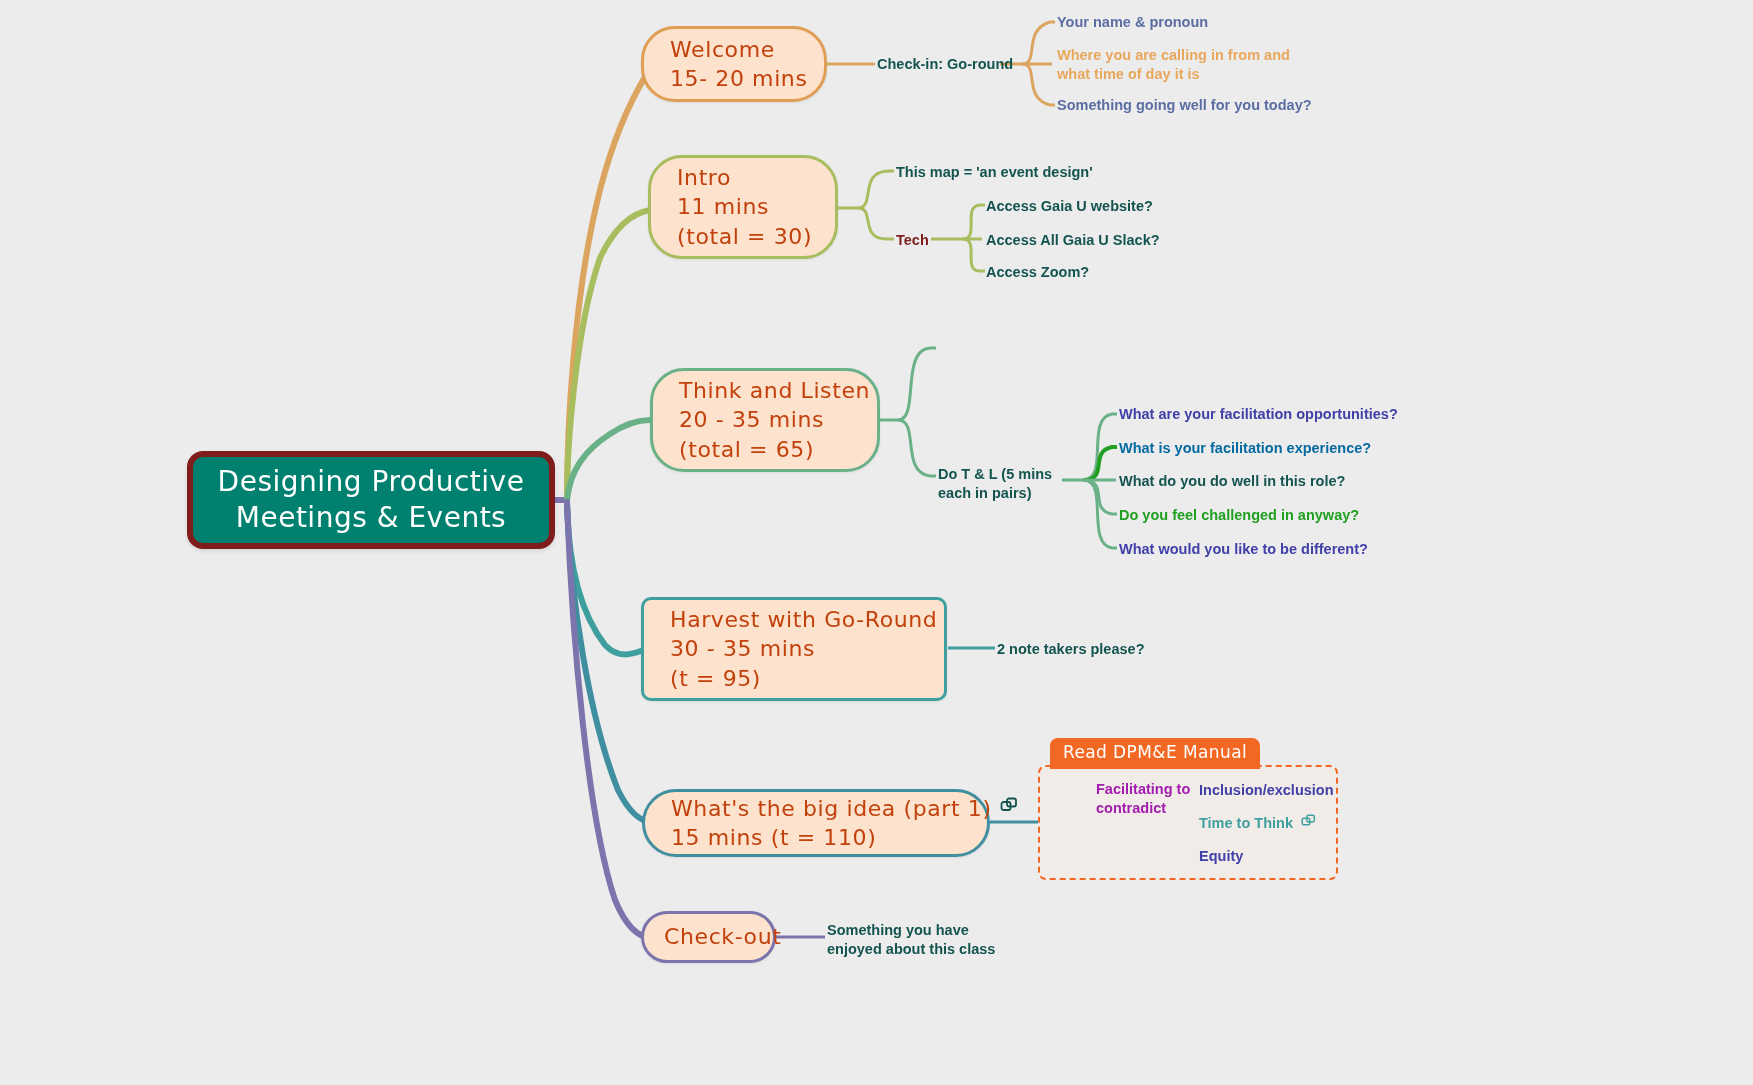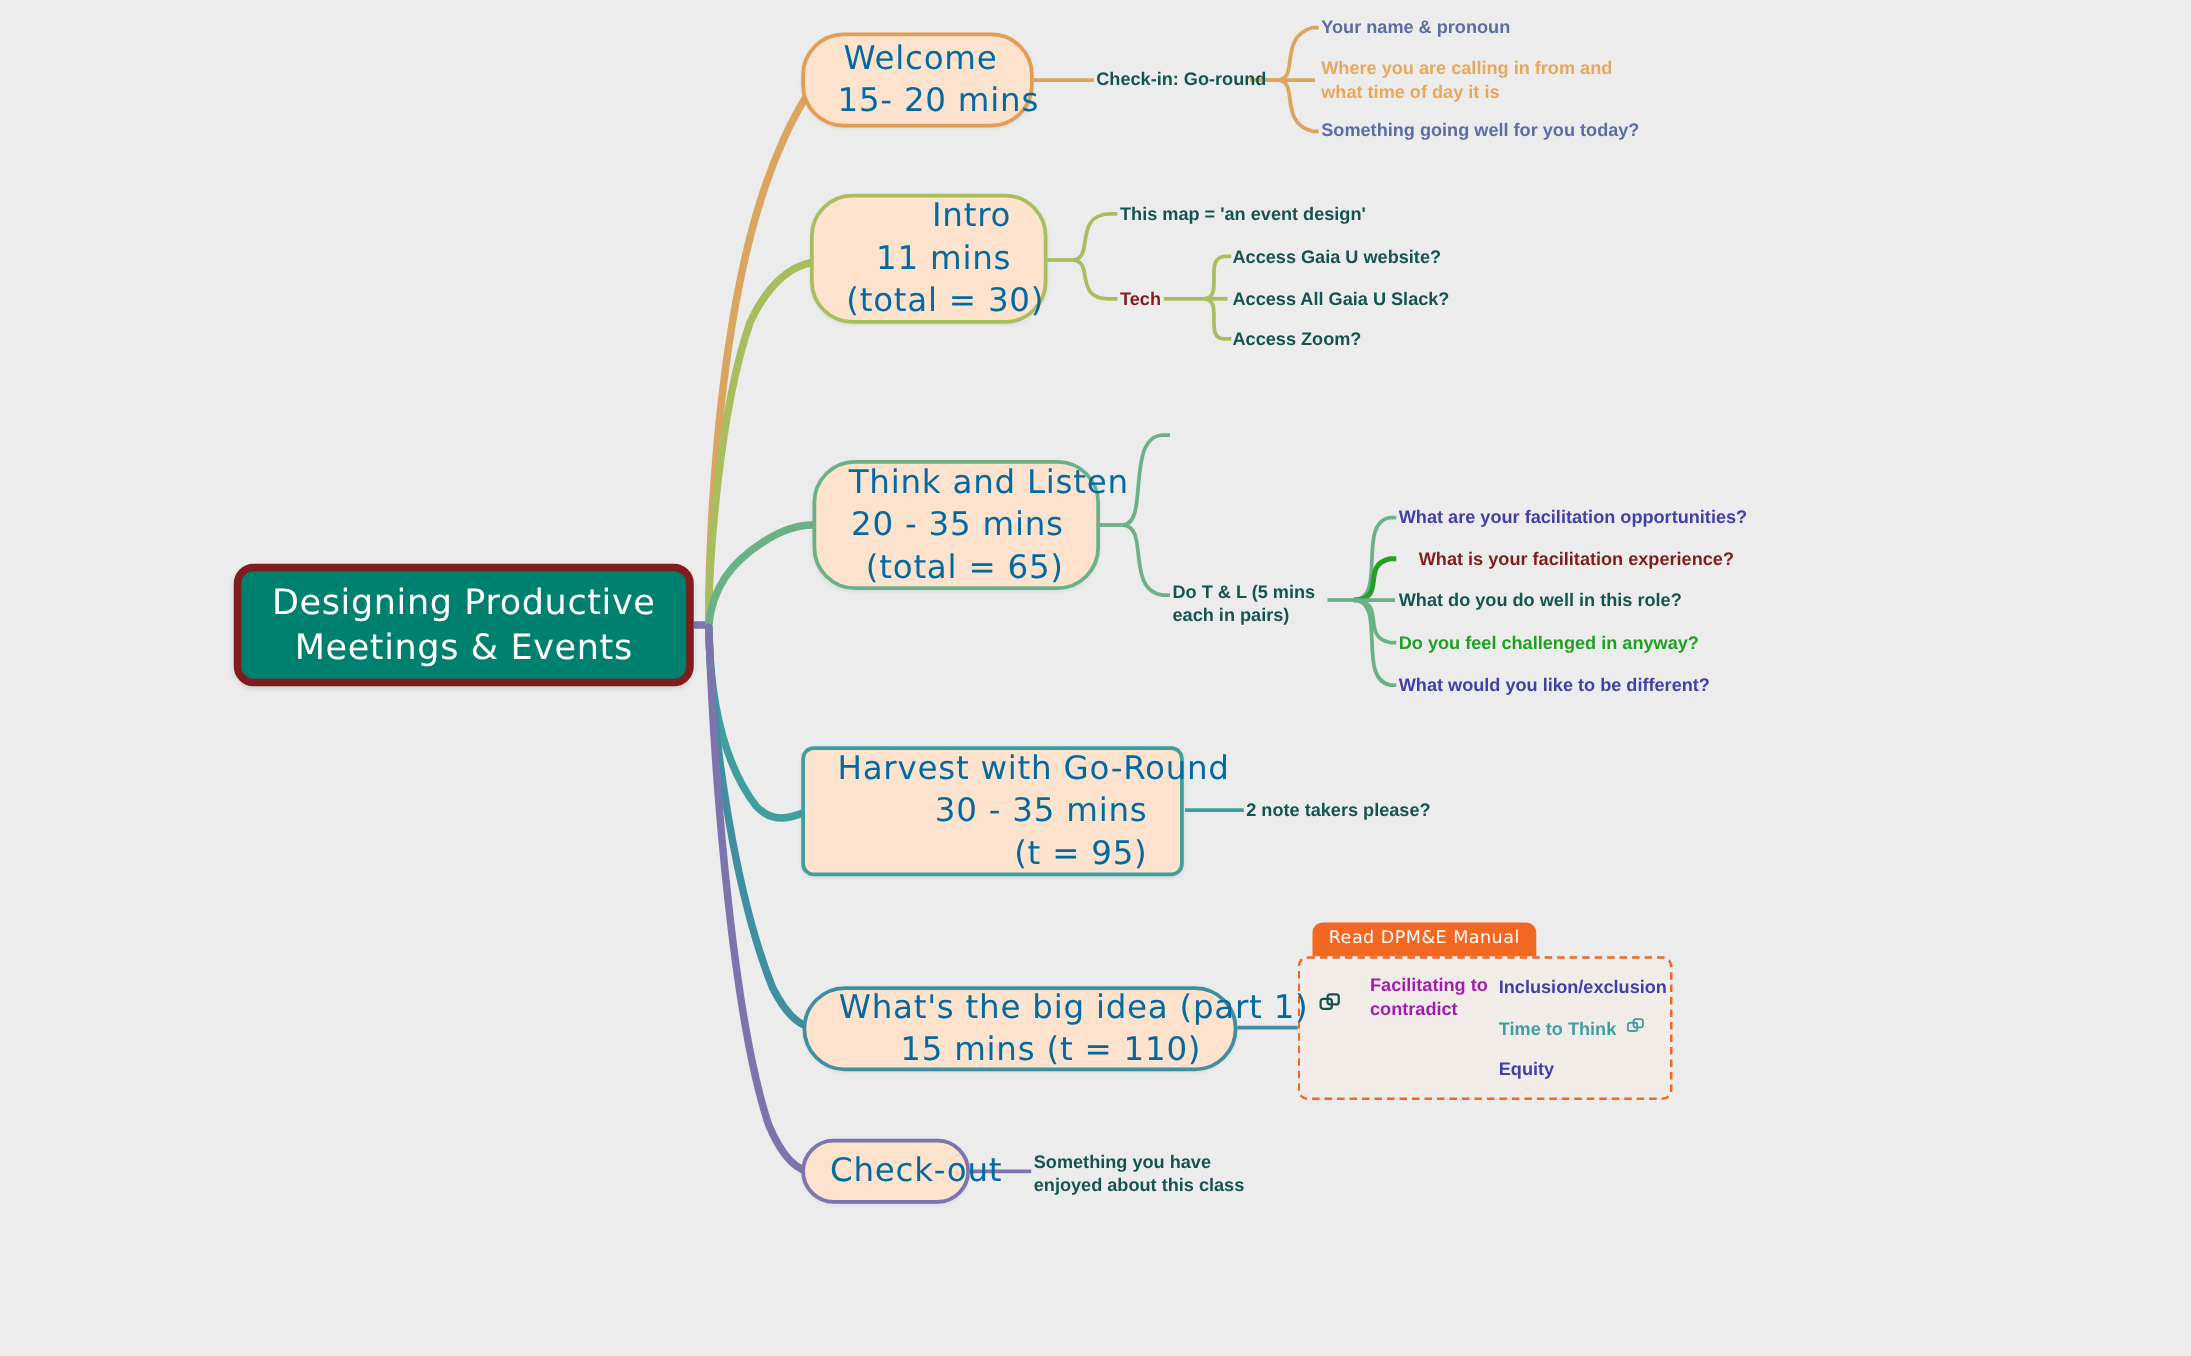--- a/index.html
+++ b/index.html
@@ -57,25 +57,24 @@
     border-radius: 34px;
     box-sizing: border-box;
     border: 3px solid #cccccc;
     display: flex;
     flex-direction: column;
     justify-content: center;
     padding: 10px 26px;
     box-shadow: 0 1px 3px rgba(0,0,0,0.07);
   }
   .topic .hand {
-    color: #0369a1;
-    font-size: 26px;
+    color: #c2410c;
+    font-size: 22px;
     line-height: 1.32;
     white-space: nowrap;
-    text-align: right;
   }
   .hand {
     font-family: "DejaVu Sans", sans-serif;
     font-weight: 400;
   }
 
   
   .hand { font-style: normal; letter-spacing: 0.6px; }
 
   
@@ -99,21 +98,21 @@
     background: #f2ece8;
     box-sizing: border-box;
   }
   .boundary-tab {
     position: absolute;
     left: 1050px; top: 738px;
     background: #f26722;
     color: #ffffff;
     border-radius: 8px 8px 0 0;
     padding: 4px 13px 7px 13px;
-    font-size: 14px;
+    font-size: 17px;
     letter-spacing: 0.4px;
   }
 
   
   .link-icon {
     display: inline-block;
     vertical-align: middle;
     margin-left: 8px;
   }
 </style>
@@ -215,21 +214,21 @@
     <div class="hand">Think and Listen</div>
     <div class="hand">20 - 35 mins</div>
     <div class="hand">(total = 65)</div>
   </div>
 
 
   <div class="sub" style="left:938px; top:465px; width:115px; color:#14544f;">Do T &amp; L (5 mins each in pairs)</div>
 
   <div class="sub" style="left:1119px; top:405px; color:#4040a8;">What are your facilitation opportunities?</div>
 
-  <div class="sub" style="left:1119px; top:439px; color:#7f1d1d;margin-left:16px;">What is your facilitation experience?</div>
+  <div class="sub" style="left:1119px; top:439px; color:#0369a1;">What is your facilitation experience?</div>
 
   <div class="sub" style="left:1119px; top:472px; color:#14544f;">What do you do well in this role?</div>
 
   <div class="sub" style="left:1119px; top:506px; color:#20a020;">Do you feel challenged in anyway?</div>
 
   <div class="sub" style="left:1119px; top:540px; color:#4040a8;">What would you like to be different?</div>
 
   <div class="topic" style="left:641px; top:597px; width:306px; height:104px; border-color:#3f9f9f;border-radius:10px;">
     <div class="hand">Harvest with Go-Round</div>
     <div class="hand">30 - 35 mins</div>

